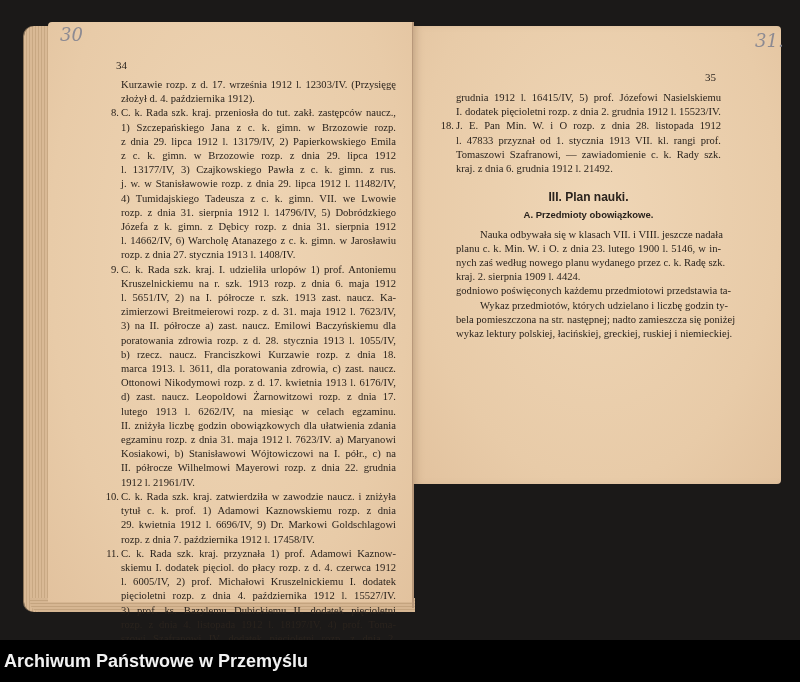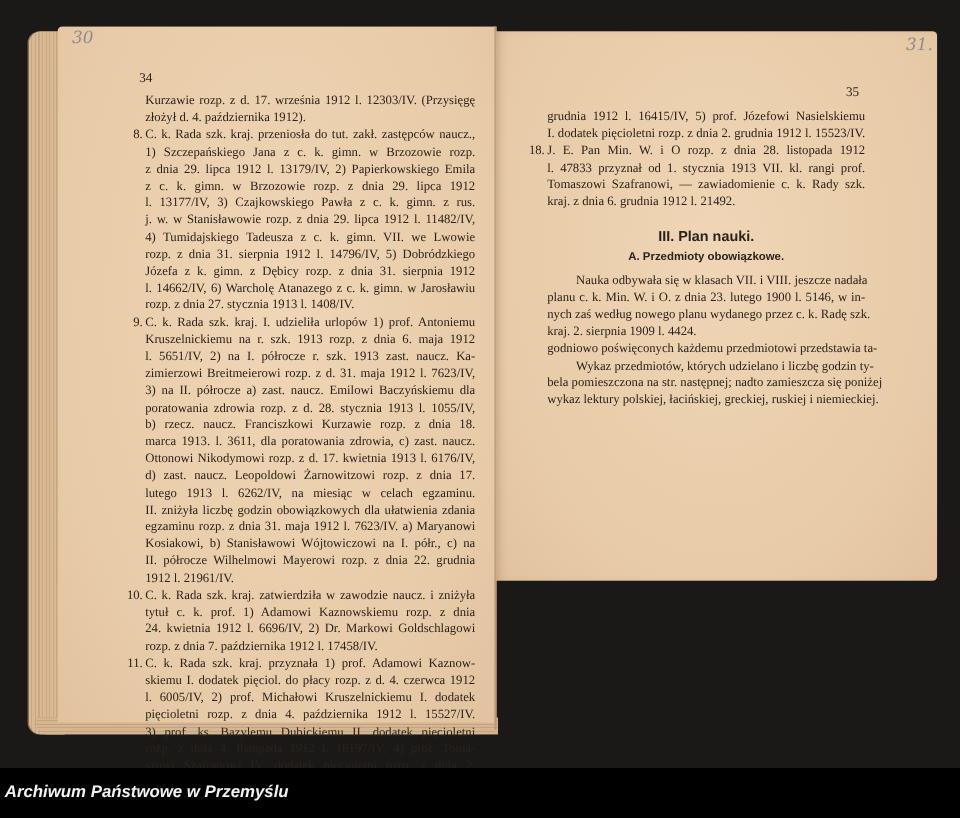--- a/index.html
+++ b/index.html
@@ -28,40 +28,40 @@
     .page {
       position:absolute; background:#ecd1b0;
       background-image:radial-gradient(ellipse at 50% 40%, #efd6b6 0%, #e8cba8 70%, #e2c29e 100%);
     }
     .page-left { left:48px; top:22px; width:365px; height:580px; border-radius:4px 0 0 0; }
     .page-right { left:413px; top:26px; width:368px; height:458px; border-radius:0 4px 4px 0;
       box-shadow: inset 6px 0 8px -4px rgba(120,90,60,0.35); }
     .gutter { position:absolute; left:412px; top:22px; width:2px; height:586px; background:#b8987a; }
     .handnum {
       position:absolute; font-family:"DejaVu Serif", serif; font-style:italic;
-      color:#8c8a92; font-size:14px;
+      color:#8c8a92; font-size:18px;
     }
     .pagenum { position:absolute; font-size:11px; color:#2b2520; }
     .text {
       position:absolute; color:#2a231d; font-size:10.6px; line-height:14.2px;
       text-align:justify;
     }
     .text p { margin:0; }
     .item { position:relative; padding-left:0; }
     .item .num { position:absolute; left:-20px; width:18px; text-align:right; }
     .line { display:block; white-space:nowrap; text-align:justify; text-align-last:justify; }
     .line.last { text-align-last:left; }
     .heading1 { text-align:center; font-family:"Liberation Sans", sans-serif; font-weight:bold; font-size:12px; color:#2a231d; margin:0; }
     .heading2 { text-align:center; font-family:"Liberation Sans", sans-serif; font-weight:bold; font-size:9.5px; color:#2a231d; margin:0; }
     .footer {
       position:absolute; left:0; top:640px; width:800px; height:42px; background:#000;
     }
     .footer-label {
       position:absolute; left:4px; top:11px; color:#f2f2f2;
-      font-family:"Liberation Sans", sans-serif; font-weight:bold; font-size:14px;font-style:italic;
+      font-family:"Liberation Sans", sans-serif; font-weight:bold; font-size:18px;
     }
   </style>
 </head>
 <body>
 
 <div class="scan-area">
   <div class="stack"></div>
   <div class="stack-bottom"></div>
 
   <div class="page page-left">
@@ -158,21 +158,21 @@
           <span class="line last">1912 l. 21961/IV.</span>
         </div>
         <div class="item">
           <span class="num">10.</span>
           <span class="line">C. k. Rada szk. kraj. zatwierdziła w zawodzie naucz. i zniżyła</span>
         </div>
         <div class="item">
           <span class="line">tytuł c. k. prof. 1) Adamowi Kaznowskiemu rozp. z dnia</span>
         </div>
         <div class="item">
-          <span class="line">24. kwietnia 1912 l. 6696/IV, 2) Dr. Markowi Goldschlagowi</span>
+          <span class="line">29. kwietnia 1912 l. 6696/IV, 9) Dr. Markowi Goldschlagowi</span>
         </div>
         <div class="item">
           <span class="line last">rozp. z dnia 7. października 1912 l. 17458/IV.</span>
         </div>
         <div class="item">
           <span class="num">11.</span>
           <span class="line">C. k. Rada szk. kraj. przyznała 1) prof. Adamowi Kaznow-</span>
         </div>
         <div class="item">
           <span class="line">skiemu I. dodatek pięciol. do płacy rozp. z d. 4. czerwca 1912</span>

